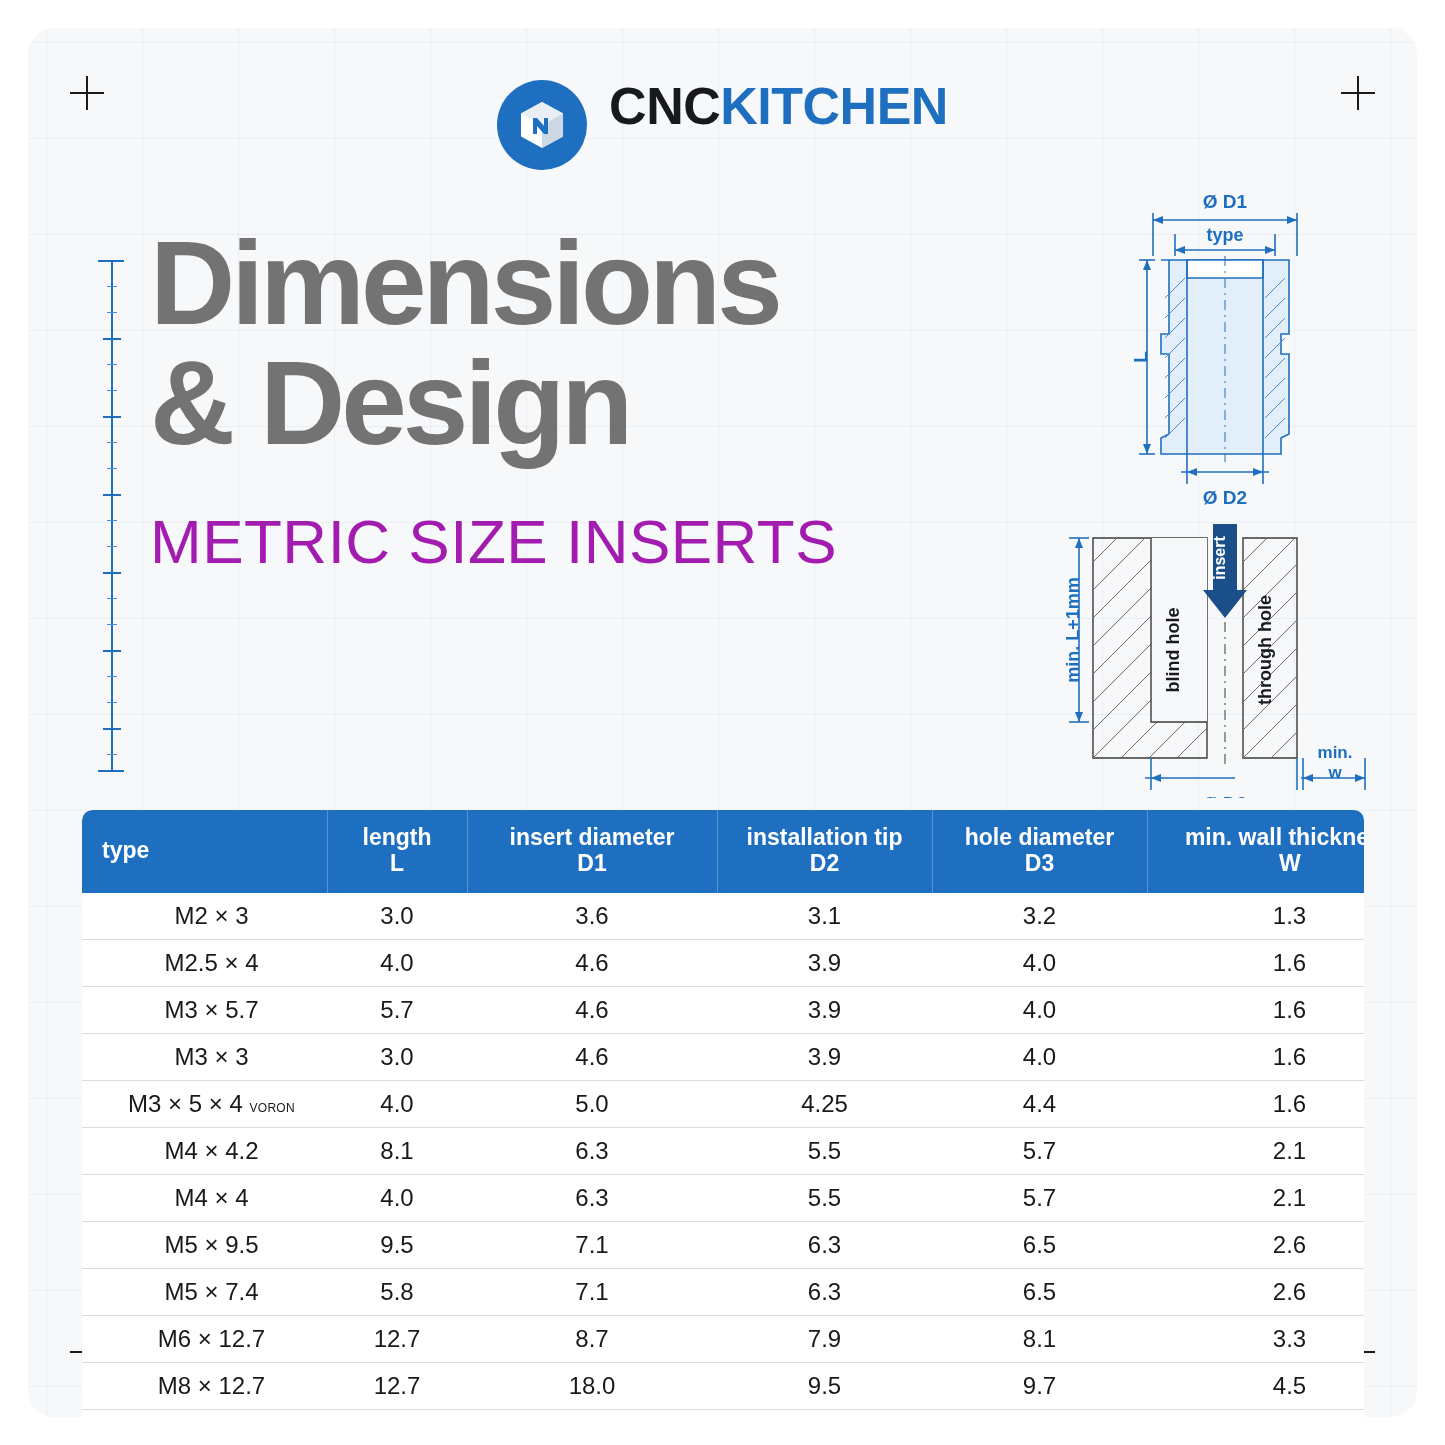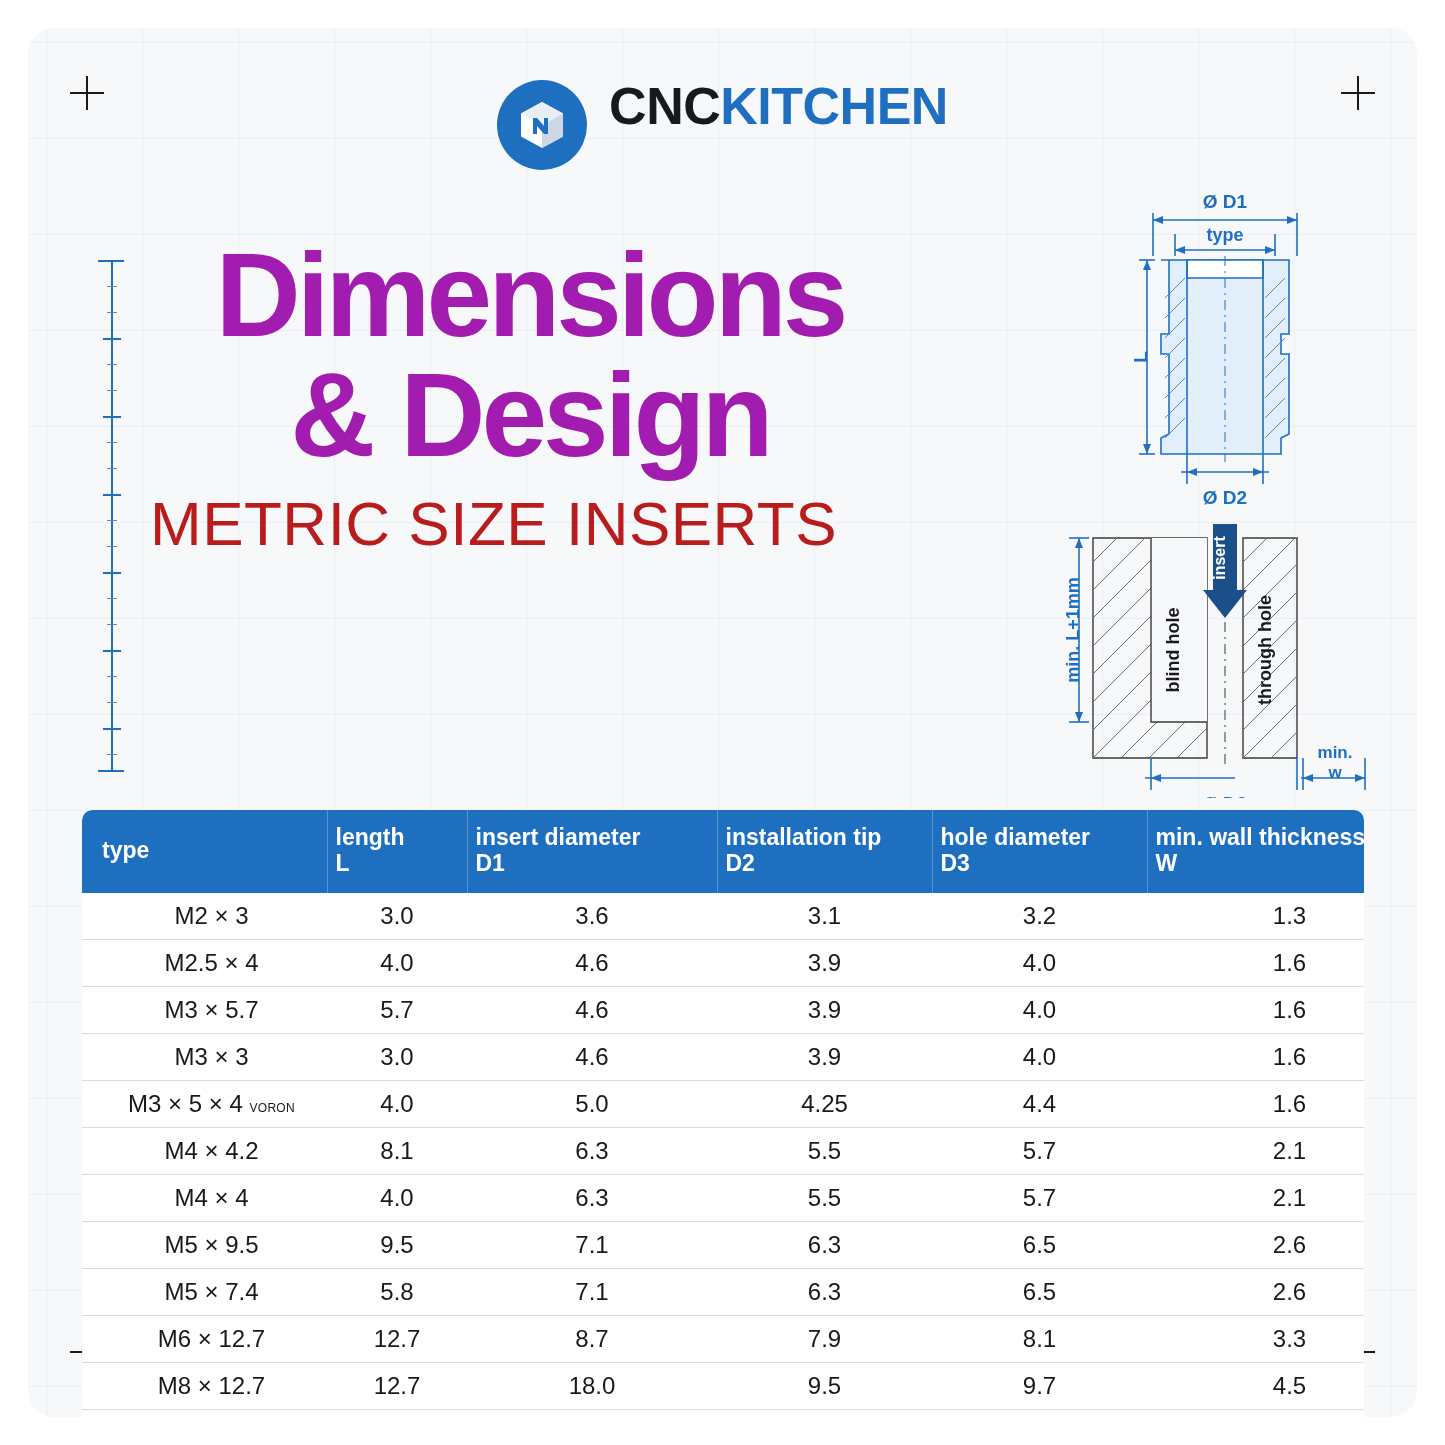--- a/index.html
+++ b/index.html
@@ -87,33 +87,33 @@
   .logo-text .kit { color: #1f6fc0; }
 
   
   .headline {
     position: absolute;
     left: 122px;
     top: 195px;
     width: 760px;
   }
   .headline h1 {
-    margin: 12px;
+    margin: 0;
     font-size: 118px;
     line-height: 1.02;
     font-weight: 700;
     letter-spacing: -4px;
-    color: #a21caf;
-    text-align: center;
+    color: #737373;
   }
   .subhead {
+    margin-top: 42px;
     font-size: 62px;
     font-weight: 400;
     letter-spacing: 0.5px;
-    color: #b91c1c;
+    color: #a21caf;
   }
 
   
   .ruler {
     position: absolute;
     left: 70px;
     top: 232px;
     width: 26px;
     height: 512px;
   }
@@ -158,21 +158,21 @@
     border-collapse: collapse;
     background: #ffffff;
     table-layout: fixed;
   }
   thead th {
     background: #1f6fc0;
     color: #ffffff;
     font-size: 23px;
     font-weight: 700;
     padding: 14px 8px 16px;
-    text-align: left;
+    text-align: center;
     vertical-align: middle;
     line-height: 1.15;
     border-right: 1px solid #5b94cd;
   }
   thead th:last-child { border-right: none; }
   thead th.left {
     text-align: left;
     padding-left: 20px;
   }
   tbody td {

